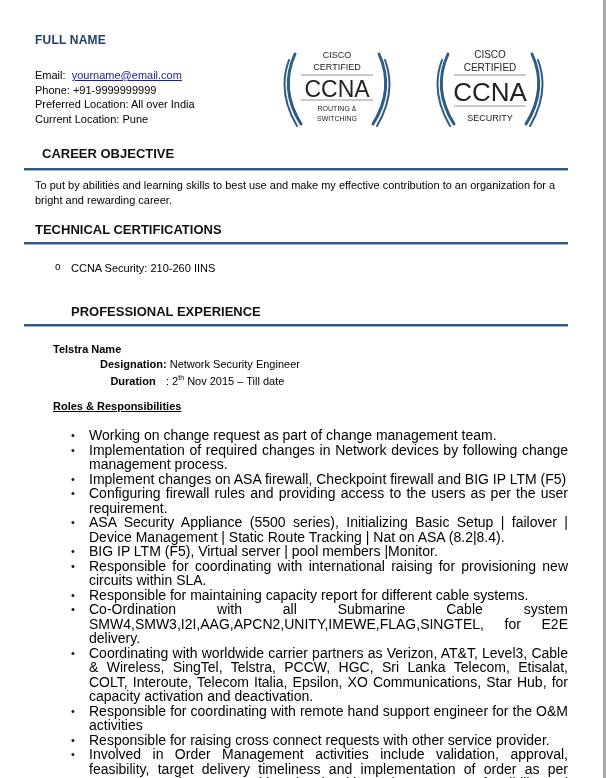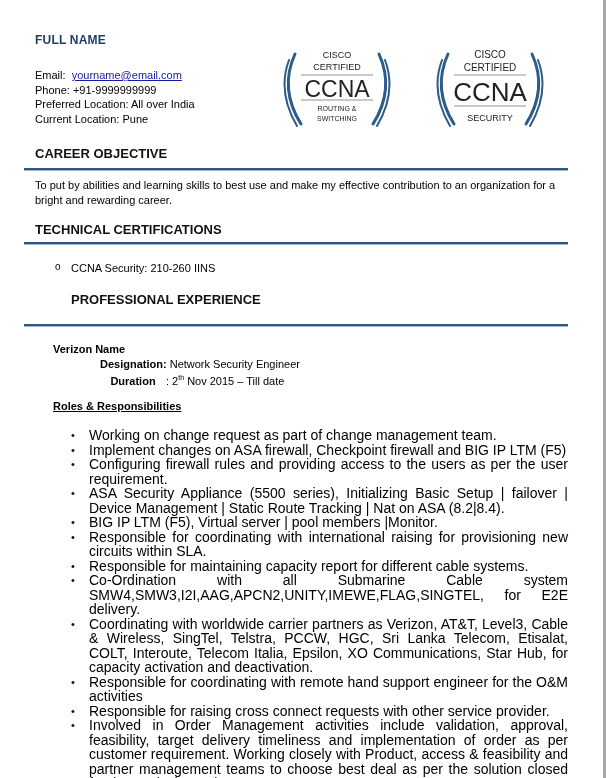--- a/index.html
+++ b/index.html
@@ -84,48 +84,49 @@
     </g>
     <line x1="24" y1="31" x2="96" y2="31" stroke="#777" stroke-width="0.8"></line>
     <line x1="24" y1="62" x2="96" y2="62" stroke="#777" stroke-width="0.8"></line>
     <text x="60" y="14" text-anchor="middle" font-family="Liberation Sans, sans-serif" font-size="10" fill="#222">CISCO</text>
     <text x="60" y="27" text-anchor="middle" font-family="Liberation Sans, sans-serif" font-size="10" fill="#222">CERTIFIED</text>
     <text x="60" y="57" text-anchor="middle" font-family="Liberation Sans, sans-serif" font-size="26" fill="#222">CCNA</text>
     <text x="60" y="77" text-anchor="middle" font-family="Liberation Sans, sans-serif" font-size="9" fill="#222">SECURITY</text>
   </svg>
 </div>
 
-<div class="section-title" style="top:146px;">CAREER OBJECTIVE</div>
+<div class="section-title" style="top:146px;margin-left:7px;">CAREER OBJECTIVE</div>
 <div class="rule" style="top:168px;"></div>
 <div class="objective">To put by abilities and learning skills to best use and make my effective contribution to an organization for a bright and rewarding career.</div>
 
 <div class="section-title" style="top:222px;">TECHNICAL CERTIFICATIONS</div>
 <div class="rule" style="top:242px;"></div>
 <ul class="cert-list">
   <li>CCNA Security: 210-260 IINS</li>
 </ul>
 
-<div class="section-title" style="top:292px;padding-left:36px;">PROFESSIONAL EXPERIENCE</div>
+<div class="section-title" style="top:304px;padding-left:36px;">PROFESSIONAL EXPERIENCE</div>
 <div class="rule" style="top:324px;"></div>
 
 <div class="job">
-  <div class="company">Verizon Name</div>
+  <div class="company">Telstra Name</div>
   <div>
     <span class="lbl">Designation:</span>
     <span>Network Security Engineer</span>
   </div>
   <div>
     <span class="lbl dur-lbl">Duration</span><span>: 2</span><sup>th</sup><span> Nov 2015 – Till date</span>
   </div>
 </div>
 
 <div class="roles-title">Roles &amp; Responsibilities</div>
 
 <ul class="roles">
   <li>Working on change request as part of change management team.</li>
+  <li>Implementation of required changes in Network devices by following change management process.</li>
   <li>Implement changes on ASA firewall, Checkpoint firewall and BIG IP LTM (F5)</li>
   <li>Configuring firewall rules and providing access to the users as per the user requirement.</li>
   <li>ASA Security Appliance (5500 series), Initializing Basic Setup | failover | Device Management | Static Route Tracking | Nat on ASA (8.2|8.4).</li>
   <li>BIG IP LTM (F5), Virtual server | pool members |Monitor.</li>
   <li>Responsible for coordinating with international raising for provisioning new circuits within SLA.</li>
   <li>Responsible for maintaining capacity report for different cable systems.</li>
   <li>Co-Ordination with all Submarine Cable system SMW4,SMW3,I2I,AAG,APCN2,UNITY,IMEWE,FLAG,SINGTEL, for E2E delivery.</li>
   <li>Coordinating with worldwide carrier partners as Verizon, AT&amp;T, Level3, Cable &amp; Wireless, SingTel, Telstra, PCCW, HGC, Sri Lanka Telecom, Etisalat, COLT, Interoute, Telecom Italia, Epsilon, XO Communications, Star Hub, for capacity activation and deactivation.</li>
   <li>Responsible for coordinating with remote hand support engineer for the O&amp;M activities</li>
   <li>Responsible for raising cross connect requests with other service provider.</li>

